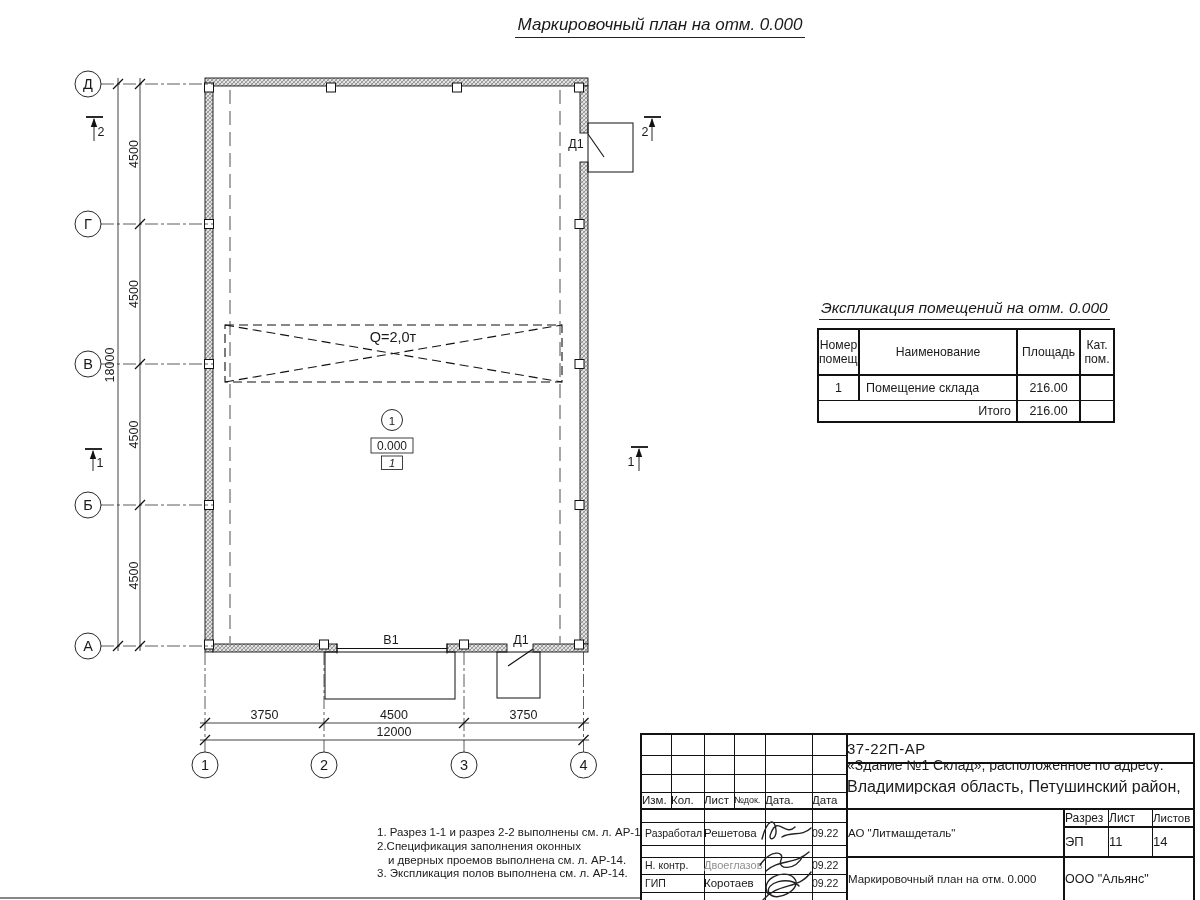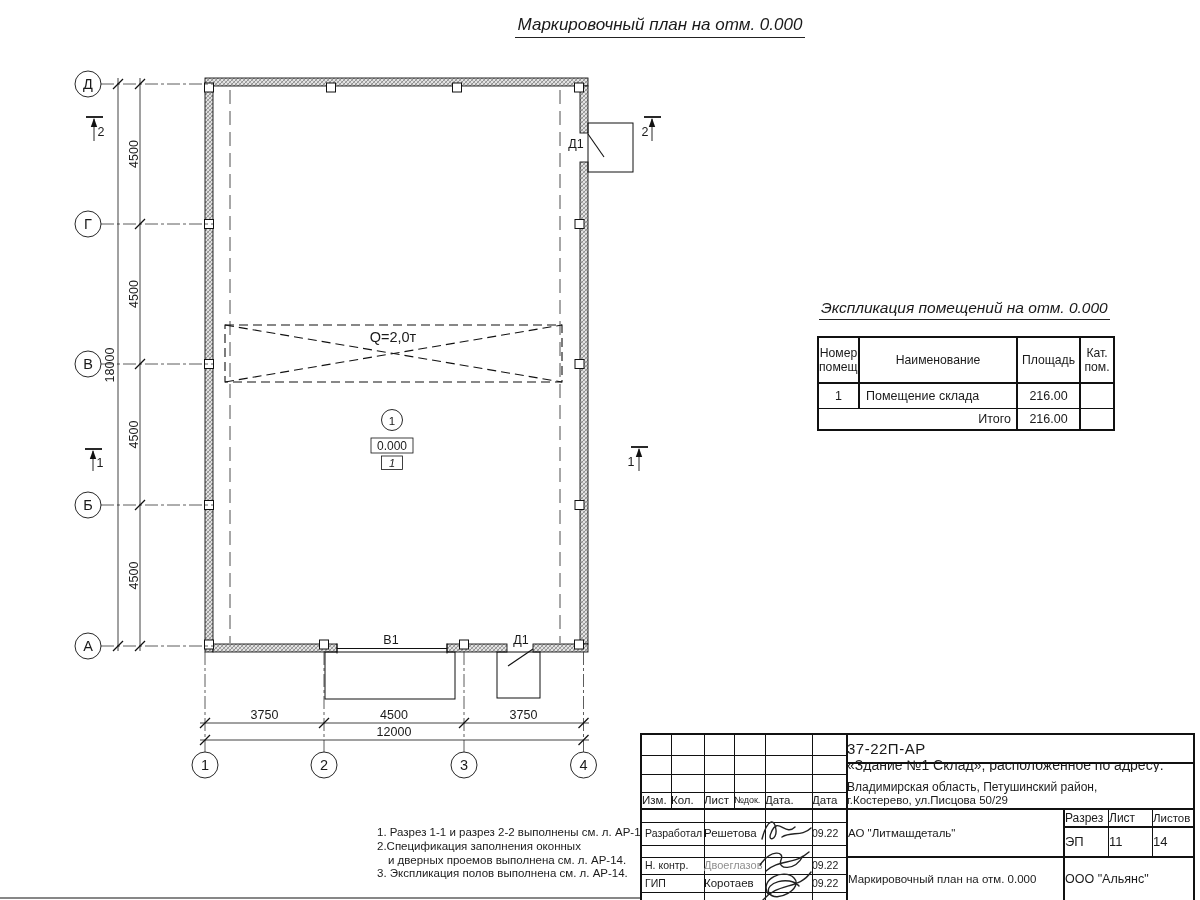--- a/index.html
+++ b/index.html
@@ -6,21 +6,21 @@
   .canvas{position:relative;width:1200px;height:900px;background:#fff;overflow:hidden;
           font-family:"Liberation Sans",sans-serif;color:#1a1a1a;}
   svg text{font-family:"Liberation Sans",sans-serif;fill:#1a1a1a;}
   .plan-title{position:absolute;top:15px;left:450px;width:420px;text-align:center;}
   .plan-title span{display:inline-block;font-style:italic;font-size:17px;
           border-bottom:1.5px solid #222;padding:0 3px 2px;}
   
   .explication{position:absolute;left:817px;top:299px;}
   .exp-title{font-style:italic;font-size:15.5px;display:inline-block;
           border-bottom:1.4px solid #222;padding:0 2px 2px;margin-left:2px;white-space:nowrap;}
-  .exp-table{border-collapse:collapse;margin-top:16px;table-layout:fixed;width:296px;}
+  .exp-table{border-collapse:collapse;margin-top:8px;table-layout:fixed;width:296px;}
   .exp-table th,.exp-table td{border-left:2px solid #111;border-right:2px solid #111;
           text-align:center;font-weight:normal;padding:0;color:#1a1a1a;}
   .exp-table th{border-top:2.5px solid #111;border-bottom:2px solid #111;font-size:12.2px;height:44px;line-height:14px;}
   .exp-table td{border-top:1px solid #111;border-bottom:1px solid #111;font-size:12.5px;}
   .exp-table tr.r1 td{height:24px;}
   .exp-table tr.r2 td{height:20px;border-bottom:2.5px solid #111;}
   .cell-name{text-align:left !important;padding-left:6px !important;}
   .cell-total{text-align:right !important;padding-right:5px !important;}
   
   .notes{position:absolute;left:377px;top:826px;font-size:11.5px;line-height:13.8px;white-space:nowrap;}
@@ -296,22 +296,21 @@
     <div class="lbl c" style="left:170px;top:139px;width:34px;height:18px;line-height:18px;font-size:10.5px;">09.22</div>
 
     <svg width="70" height="96" viewBox="0 0 70 96" style="position:absolute;left:112px;top:74px;" fill="none" stroke="#222" stroke-width="1.4" stroke-linecap="round">
       <path d="M8,30 C14,8 21,10 22,21 C23,31 13,33 17,24 C24,6 31,28 41,18 M28,28 C37,22 48,28 57,19"></path>
       <path d="M6,56 C17,40 31,42 27,51 C23,61 41,62 49,47 M12,62 C25,50 41,56 55,43"></path>
       <path d="M14,85 C5,70 30,59 40,69 C50,79 22,95 15,84 C10,74 35,66 45,77 M9,91 C24,73 45,81 57,63"></path>
     </svg>
 
     <div class="lbl c" style="left:205px;top:0;width:350px;height:27px;line-height:27px;font-size:15px;letter-spacing:0.5px;">37-22П-АР</div>
     <div class="lbl c" style="left:205px;top:23px;width:350px;height:14px;line-height:14px;font-size:14px;">«Здание №1 Склад», расположенное по адресу:</div>
-    <div class="lbl c" style="left:205px;top:45px;width:350px;height:14px;line-height:14px;font-size:12px;">Владимирская область, Петушинский район,</div>
-    <div class="lbl c" style="left:205px;top:58px;width:350px;height:14px;line-height:14px;font-size:11.5px;">г.Костерево, ул.Писцова 50/29</div>
+    <div class="lbl c" style="left:205px;top:45px;width:350px;height:14px;line-height:14px;font-size:16px;">Владимирская область, Петушинский район,</div>
     <div class="lbl c" style="left:206px;top:75px;width:215px;height:46px;line-height:46px;font-size:11.5px;">АО "Литмашдеталь"</div>
     <div class="lbl c" style="left:206px;top:121px;width:215px;height:47px;line-height:47px;font-size:11.5px;">Маркировочный план на отм. 0.000</div>
     <div class="lbl c" style="left:423px;top:75px;width:43px;height:16px;line-height:16px;font-size:12px;">Разрез</div>
     <div class="lbl c" style="left:467px;top:75px;width:43px;height:16px;line-height:16px;font-size:12px;">Лист</div>
     <div class="lbl c" style="left:511px;top:75px;width:40px;height:16px;line-height:16px;font-size:11.5px;">Листов</div>
     <div class="lbl c" style="left:423px;top:93px;width:43px;height:28px;line-height:28px;font-size:13px;">ЭП</div>
     <div class="lbl c" style="left:467px;top:93px;width:43px;height:28px;line-height:28px;font-size:13px;">11</div>
     <div class="lbl c" style="left:511px;top:93px;width:40px;height:28px;line-height:28px;font-size:13px;">14</div>
     <div class="lbl c" style="left:423px;top:121px;width:128px;height:47px;line-height:47px;font-size:12.5px;">ООО "Альянс"</div>
   </div>

